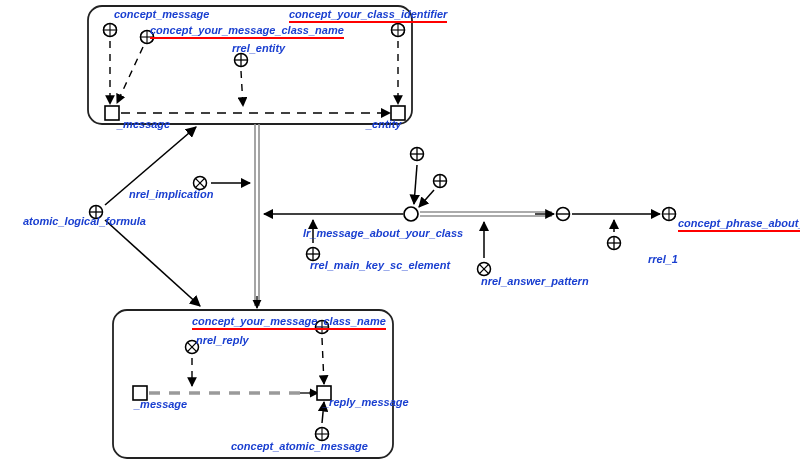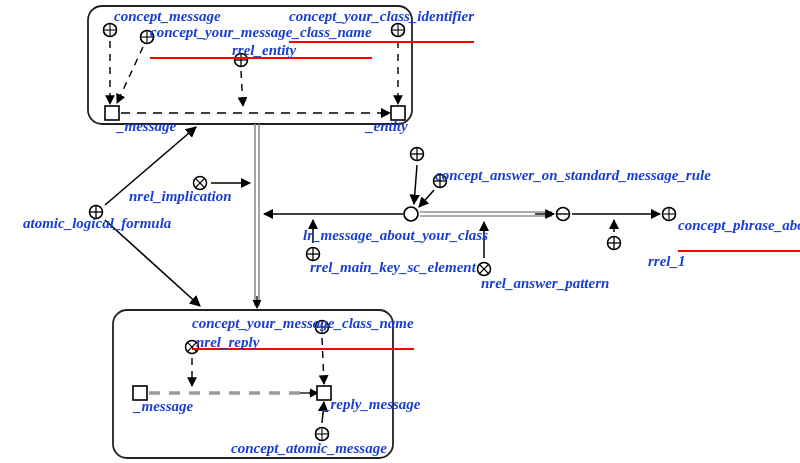--- a/index.html
+++ b/index.html
@@ -1,22 +1,22 @@
 <!DOCTYPE html>
 <html><head>
 <meta charset="utf-8">
 <style>
   html,body{margin:0;padding:0;background:#ffffff;}
   body{width:800px;height:463px;position:relative;overflow:hidden;
        font-family:"Liberation Serif", serif;}
   #stage{position:absolute;left:0;top:0;width:800px;height:463px;}
   .lbl{position:absolute;color:#1a3fd0;font-style:italic;font-weight:bold;
-       font-size:15px;white-space:nowrap;font-family:Liberation Serif, serif;
+       font-size:11px;white-space:nowrap;font-family:Liberation Sans, sans-serif;
        letter-spacing:0px;}
-  .lbl.ul{border-bottom:2px solid #ff0000;padding-bottom:16px;}
+  .lbl.ul{border-bottom:2px solid #ff0000;padding-bottom:1px;}
   svg{position:absolute;left:0;top:0;overflow:visible;}
 </style>
 </head>
 <body>
 
 <div id="stage">
 
   <svg width="800" height="463">
     <defs>
       <marker id="ah" viewBox="0 0 10 10" refX="9" refY="5" markerWidth="7" markerHeight="7" orient="auto-start-reverse">
@@ -197,21 +197,20 @@
 
   <div class="lbl" style="left:366px; top:118px;">_entity</div>
 
   <div class="lbl" style="left:2px; top:215px;margin-left:21px;">atomic_logical_formula</div>
 
   <div class="lbl" style="left:129px; top:188px;">nrel_implication</div>
 
   <div class="lbl" style="left:303px; top:199px;margin-top:28px;">lr_message_about_your_class</div>
 
 
-  <div class="lbl" style="left:435px; top:167px;">concept_answer_on_standard_message_rule</div>
 
   <div class="lbl" style="left:310px; top:259px;">rrel_main_key_sc_element</div>
 
   <div class="lbl" style="left:481px; top:275px;">nrel_answer_pattern</div>
 
   <div class="lbl" style="left:628px; top:253px;margin-left:20px;">rrel_1</div>
 
   <div class="lbl ul" style="left:678px; top:217px;">concept_phrase_about_your_theme</div>
 
   <div class="lbl ul" style="left:192px; top:315px;">concept_your_message_class_name</div>

